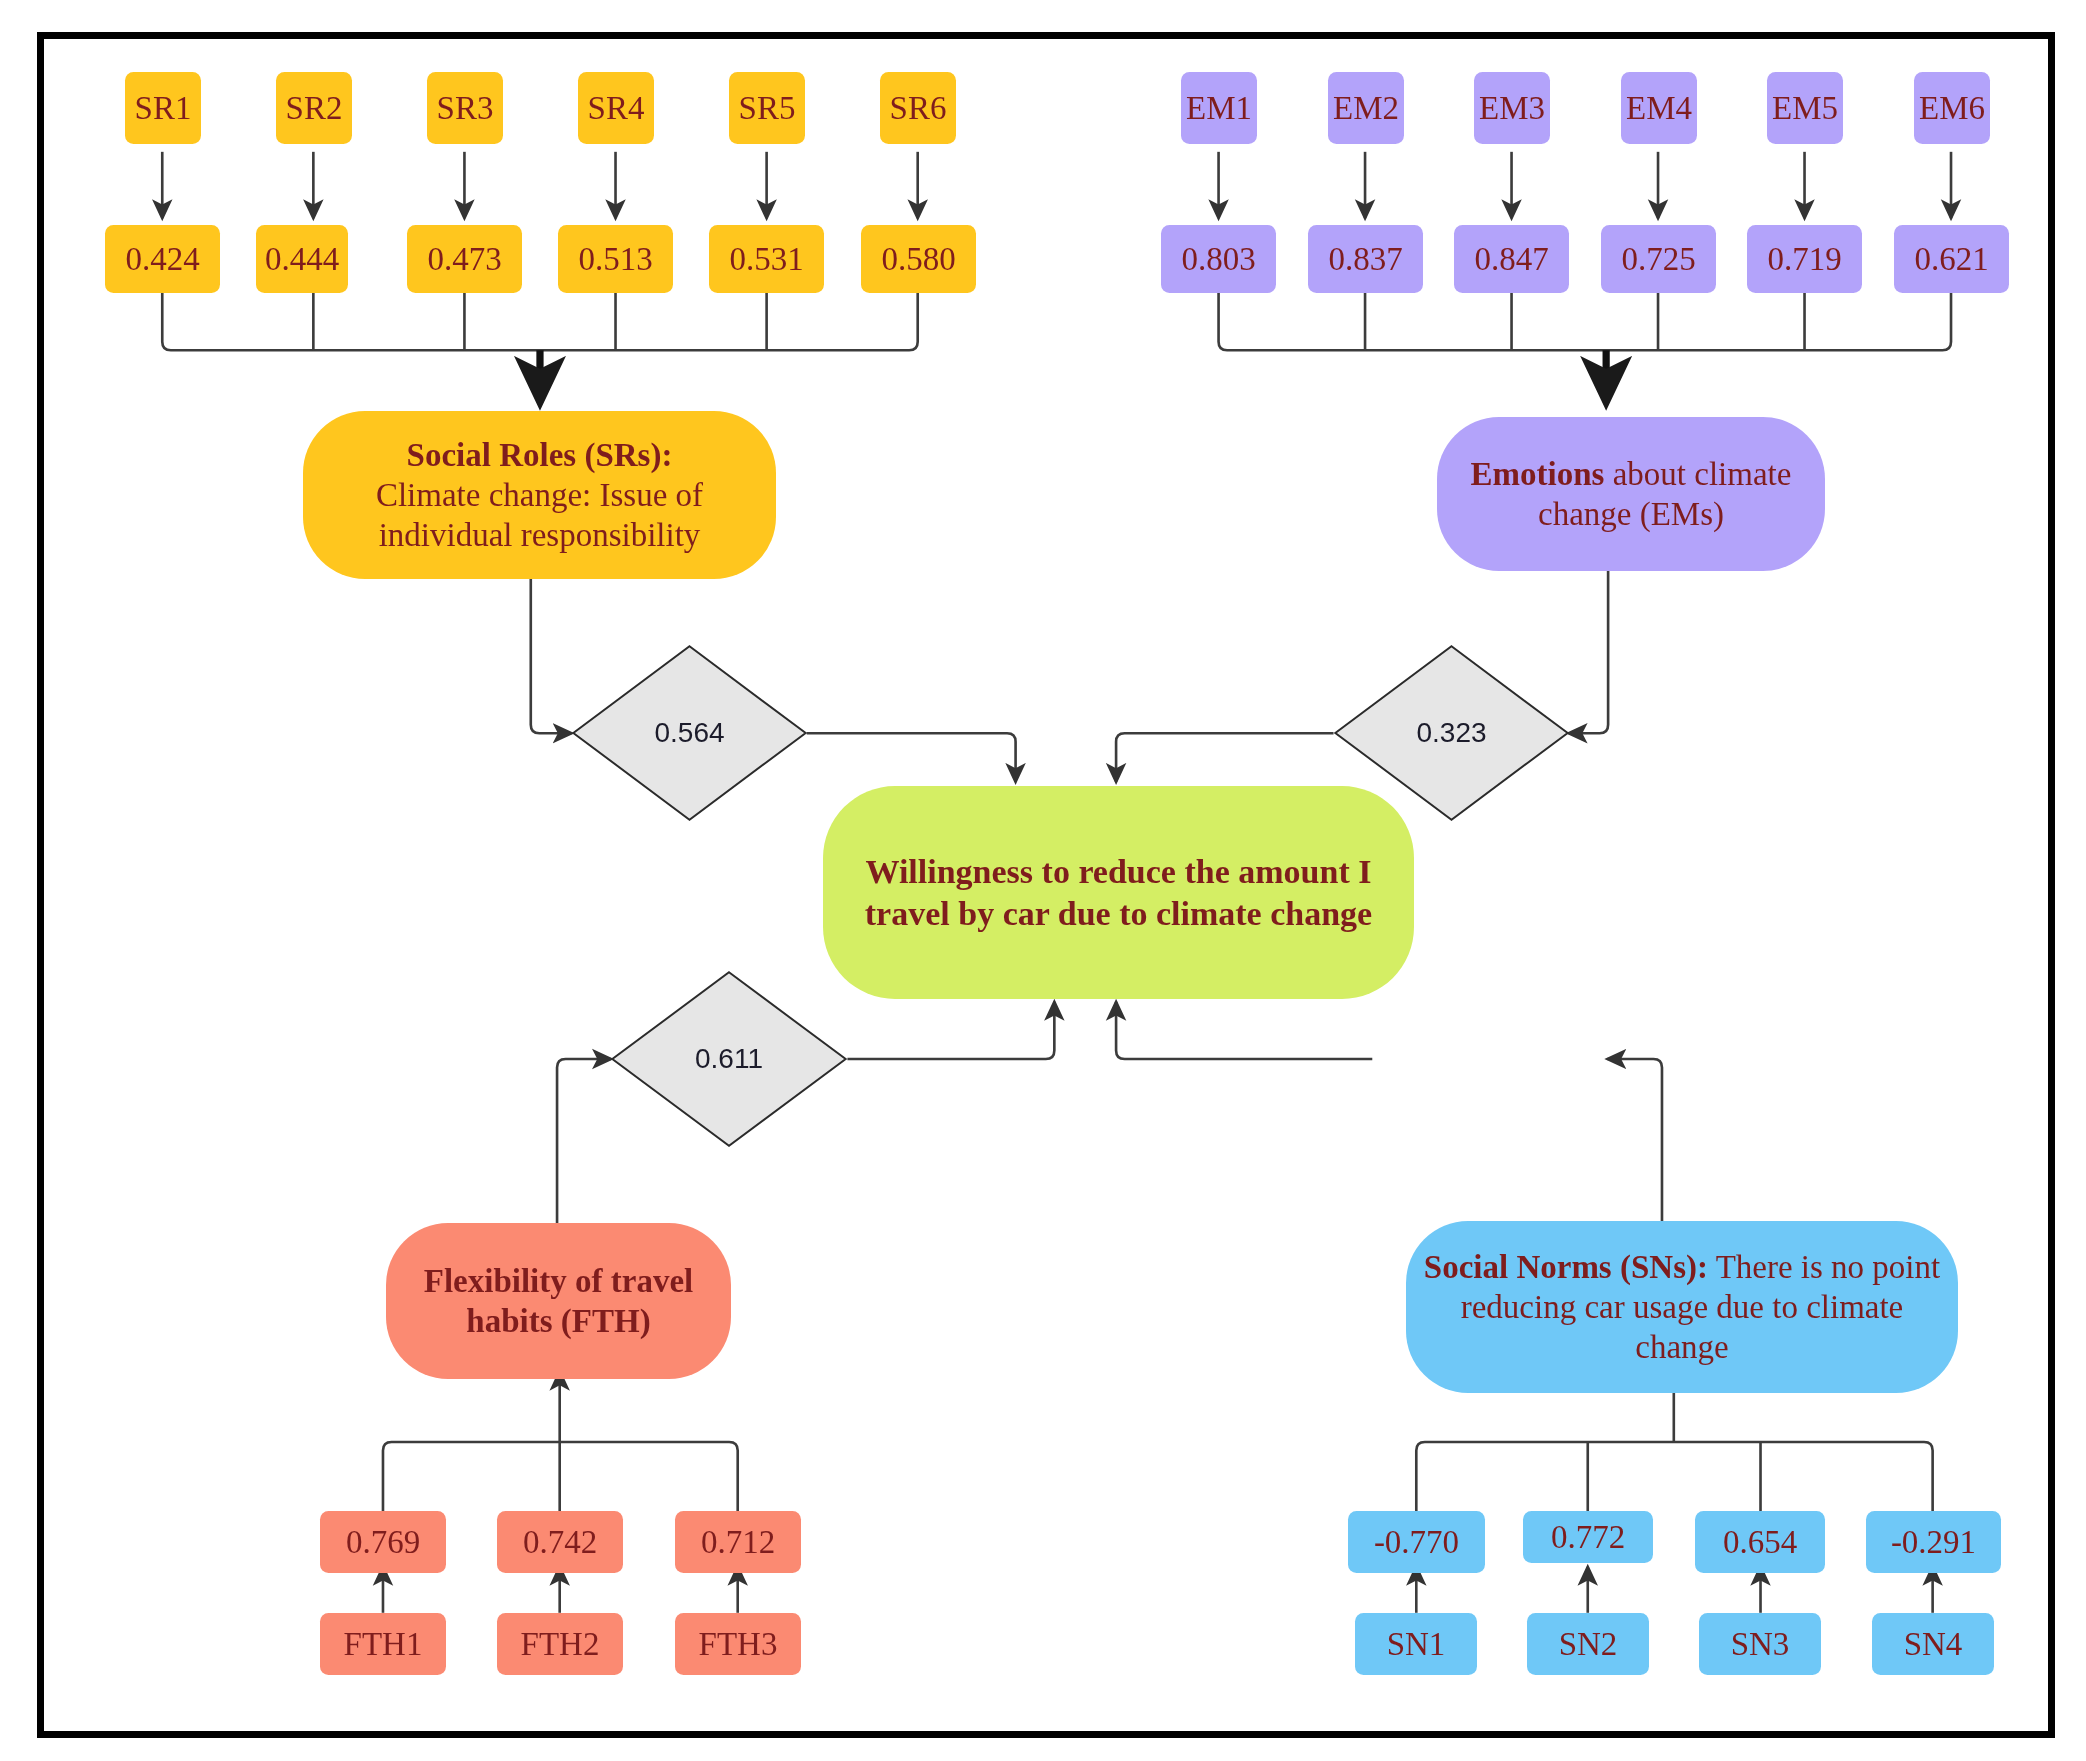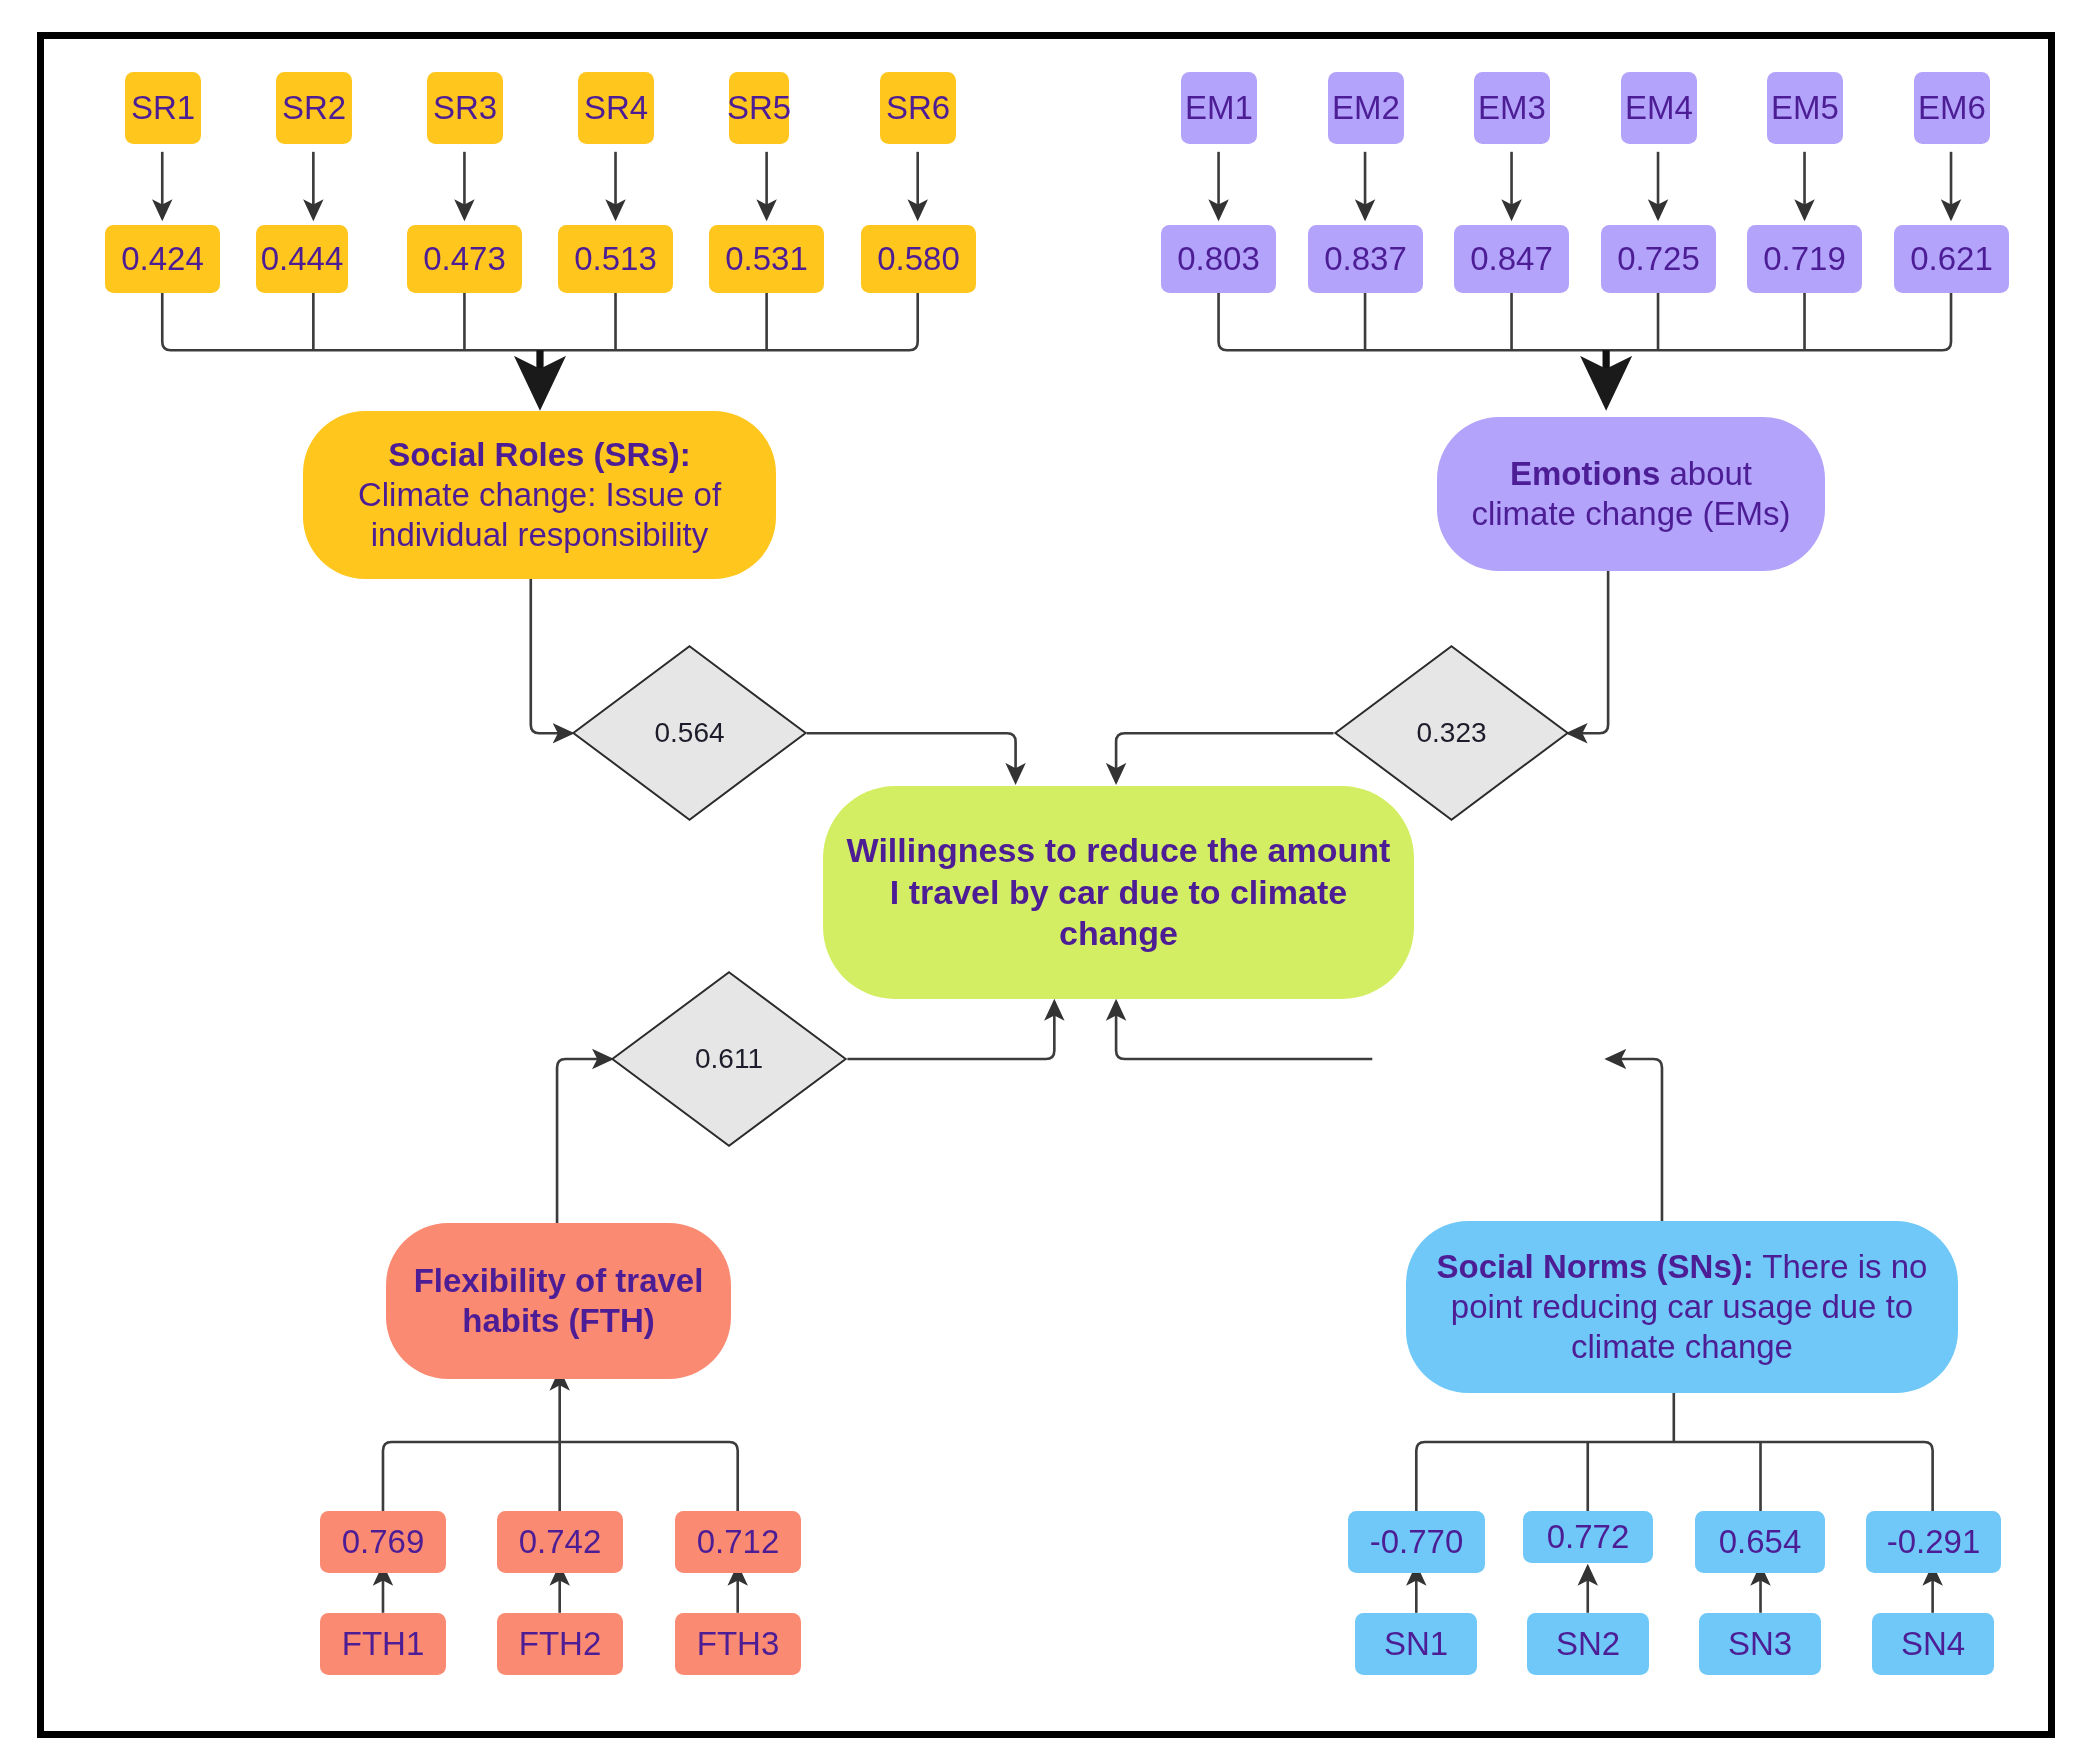--- a/index.html
+++ b/index.html
@@ -34,22 +34,23 @@
     height: 1762px;
     pointer-events: none;
   }
   .node {
     position: absolute;
     display: flex;
     align-items: center;
     justify-content: center;
     text-align: center;
     box-sizing: border-box;
-    color: #4c1d95;
+    color: #7f1d1d;
     line-height: 1.22;
+    font-family: Liberation Serif, serif;
   }
   
   .ind {
     border-radius: 8.5px;
     font-size: 33px;
     font-weight: 400;
   }
   
   .load {
     border-radius: 8.5px;
@@ -178,21 +179,21 @@
     </div>
   <div class="node ind c-yellow" style="left:276px;  top:72px; width:76px; height:72px;">
       <span>SR2</span>
     </div>
   <div class="node ind c-yellow" style="left:427px;  top:72px; width:76px; height:72px;">
       <span>SR3</span>
     </div>
   <div class="node ind c-yellow" style="left:578px;  top:72px; width:76px; height:72px;">
       <span>SR4</span>
     </div>
-  <div class="node ind c-yellow" style="left:729px; top:72px; width:60px; height:72px;">
+  <div class="node ind c-yellow" style="left:729px; top:72px; width:76px; height:72px;">
       <span>SR5</span>
     </div>
   <div class="node ind c-yellow" style="left:880px; top:72px; width:76px; height:72px;">
       <span>SR6</span>
     </div>
 
   <div class="node load c-yellow" style="left:105px;  top:225px; width:115px; height:68px;">
       <span>0.424</span>
     </div>
   <div class="node load c-yellow" style="left:256px;  top:225px; width:92px; height:68px;">

